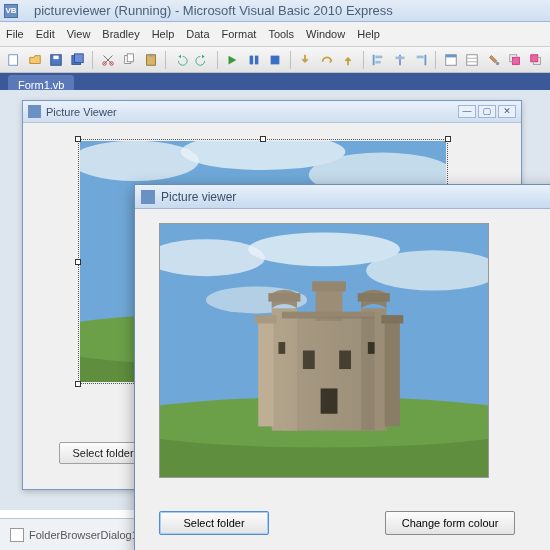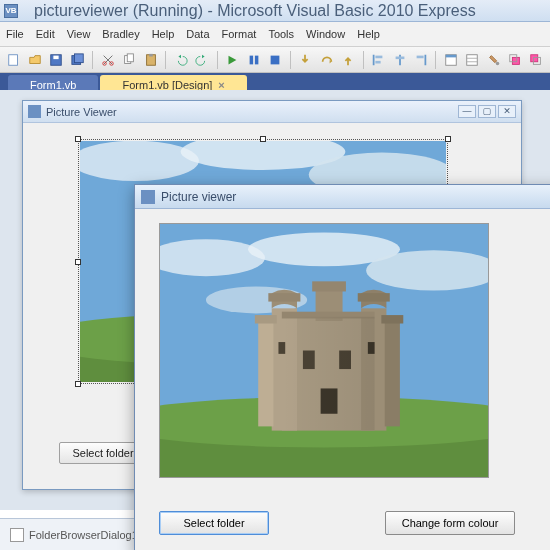--- a/index.html
+++ b/index.html
@@ -1,35 +1,35 @@
 <!DOCTYPE html>
 <html><head>
 <meta charset="utf-8">
 <style>
   * { box-sizing: border-box; margin: 0; padding: 0; }
   body { font-family: "Segoe UI", Tahoma, sans-serif; font-size: 11px; width: 550px; height: 550px; overflow: hidden; background: #fff; position: relative; }
 
   
   .titlebar { height: 22px; background: linear-gradient(#e4ecf7,#cfdff1); display:flex; align-items:center; padding:0 4px; border-bottom:1px solid #9db6d6; }
   .titlebar .appicon { width:14px; height:14px; background:#6b90c2; border:1px solid #4a6fa0; margin-right:16px; display:flex; align-items:center; justify-content:center; color:#fff; font-size:8px; font-weight:bold;}
-  .titlebar .title { color:#4a5f7a; font-size:16px; }
+  .titlebar .title { color:#4a5f7a; font-size:13px; }
 
   
   .menubar { height:20px; background:#f2f2f2; display:flex; align-items:center; padding:12px 6px; border-bottom:1px solid #d0d0d0; }
   .menubar span { margin-right:12px; color:#333; cursor:default; }
 
   
   .toolbar { height:26px; background:linear-gradient(#f7f7f7,#e3e3e3); border-bottom:1px solid #c0c0c0; display:flex; align-items:center; padding:0 4px; gap:2px; }
   .tbtn { width:20px; height:20px; border:1px solid transparent; border-radius:2px; display:flex; align-items:center; justify-content:center; }
   .tbtn svg { width:14px; height:14px; }
   .sep { width:1px; height:18px; background:#c0c0c0; margin:0 3px; }
 
   
   .tabstrip { height:22px; background:#3b5998; display:flex; align-items:flex-end; padding:0 8px; }
-  .tab { height:20px; padding:2px 22px; margin-right:2px; border-radius:3px 3px 0 0; display:flex; align-items:center; font-size:11px; cursor:default; }
+  .tab { height:20px; padding:2px 10px; margin-right:2px; border-radius:3px 3px 0 0; display:flex; align-items:center; font-size:11px; cursor:default; }
   .tab.inactive { background:#5b79b8; color:#fff; }
   .tab.active { background:#ffe694; color:#333; }
   .tab .x { margin-left:6px; color:#888; font-weight:bold; }
 
   
   .surface { position:absolute; top:90px; left:0; right:0; height:420px; background:#dde5ee; }
 
   
   .tray { position:absolute; bottom:0; left:0; right:0; height:32px; background:#eef2f7; border-top:1px solid #b8c6d9; display:flex; align-items:center; padding:0 10px; font-size:11px; color:#555; }
   .tray .cticon { width:14px; height:14px; border:1px solid #999; background:#fff; margin-right:5px; display:inline-block; }
@@ -274,24 +274,20 @@
       <svg viewBox="0 0 16 16">
         <rect x="2" y="2" width="8" height="8" fill="#f5a" stroke="#c37"></rect>
         <rect x="5" y="5" width="8" height="8" fill="none" stroke="#999"></rect>
       </svg>
     </div>
 </div>
 
 <div class="tabstrip">
   <div class="tab inactive">
       <span>Form1.vb</span>
-    </div>
-  <div class="tab active">
-      <span>Form1.vb [Design]</span>
-      <span class="x">×</span>
     </div>
 </div>
 
 <div class="surface">
 
   <div class="dform">
     <div class="dform-title">
       <div class="wicon"></div>
       <span>Picture Viewer</span>
       <div class="winbtns">

